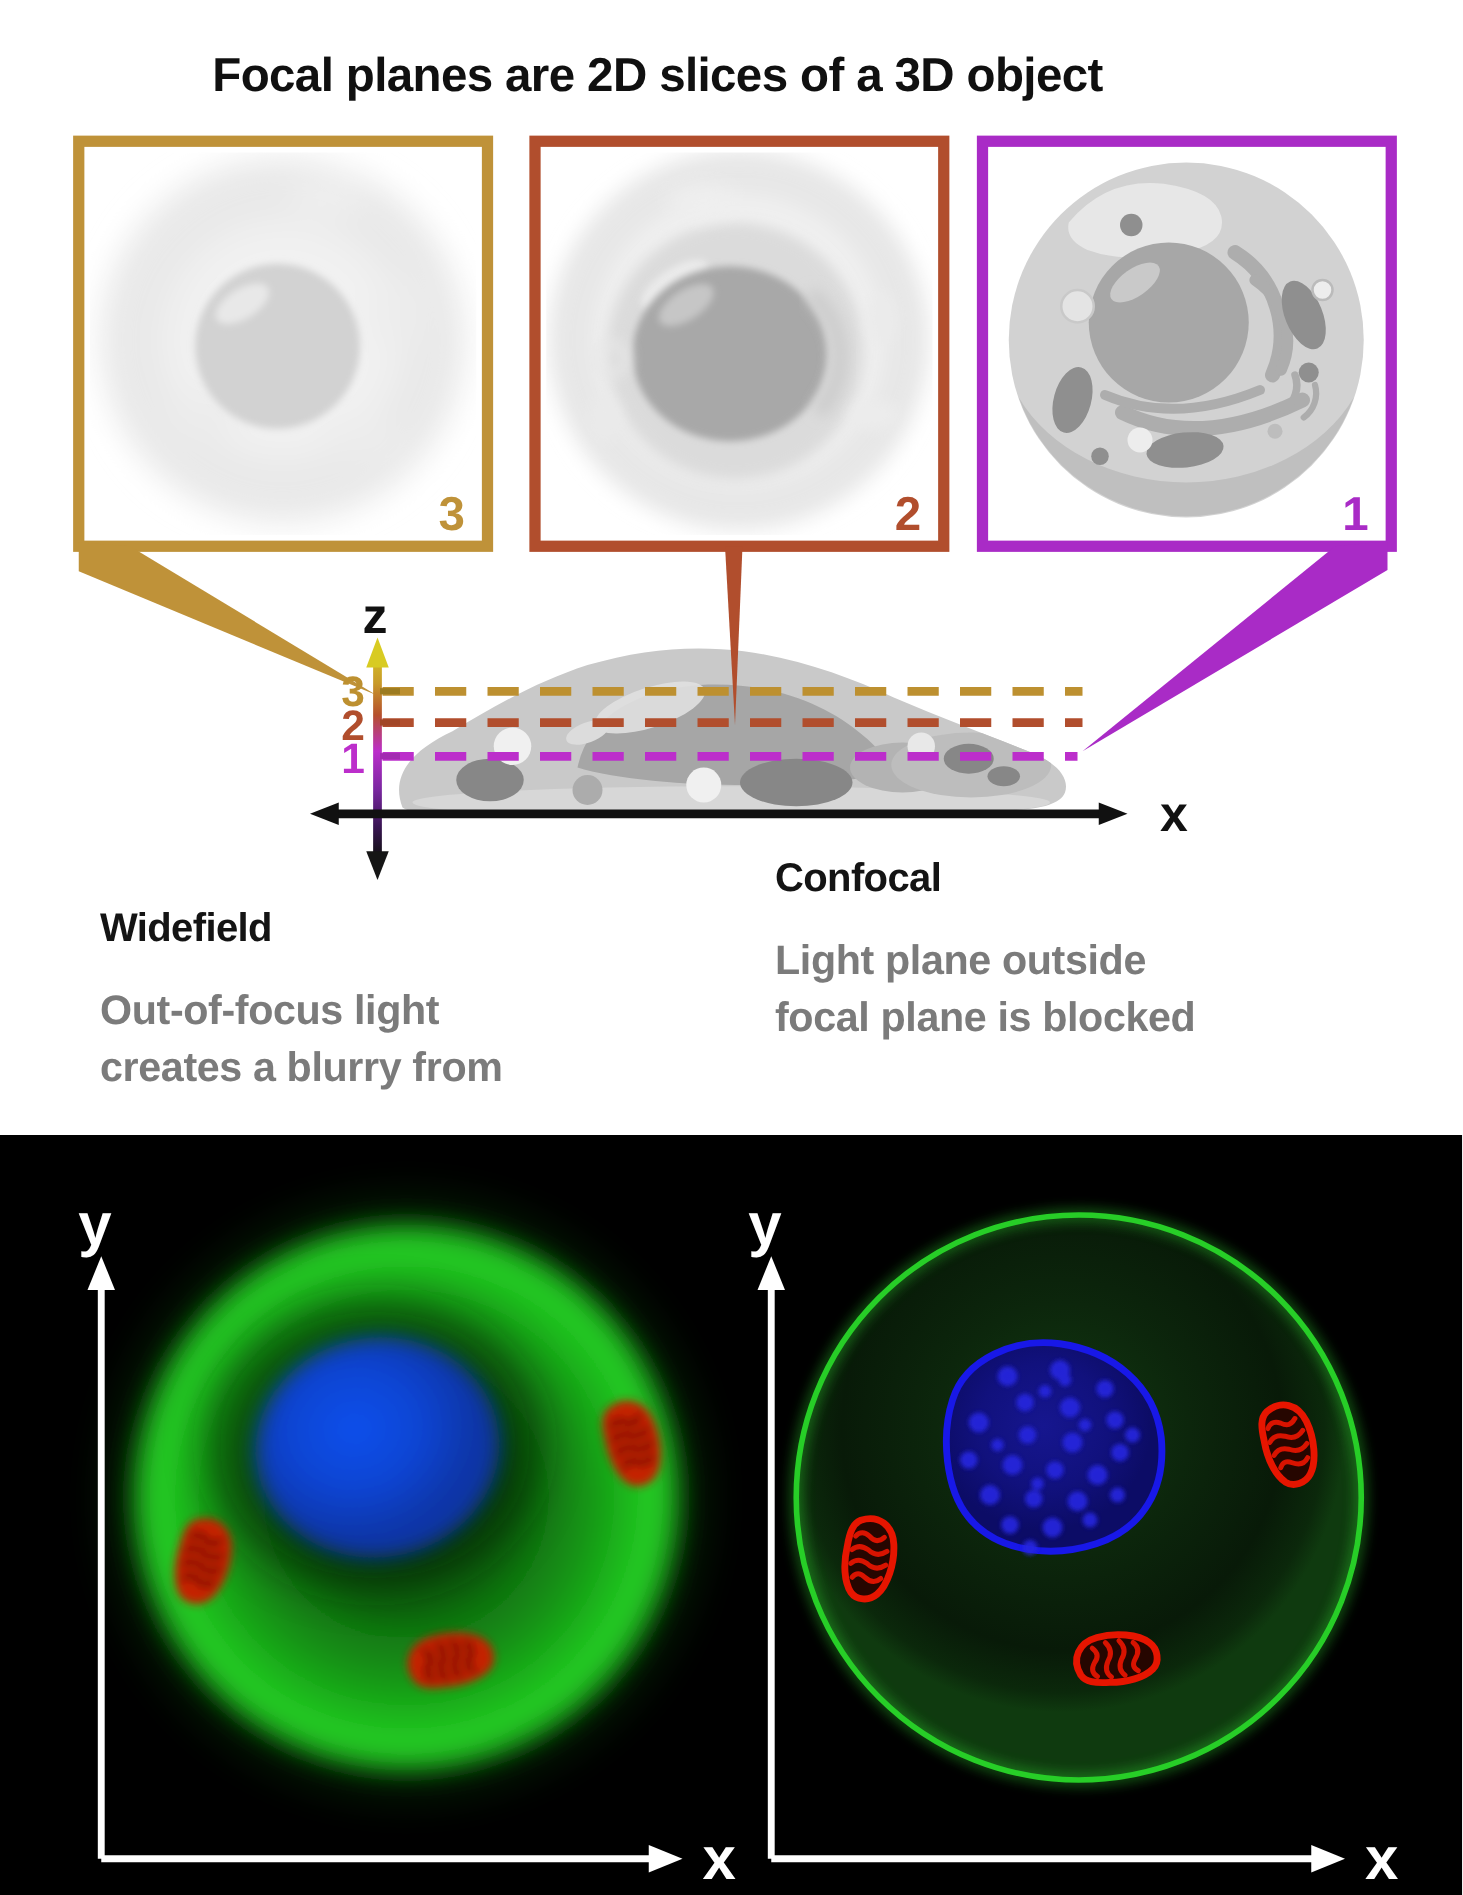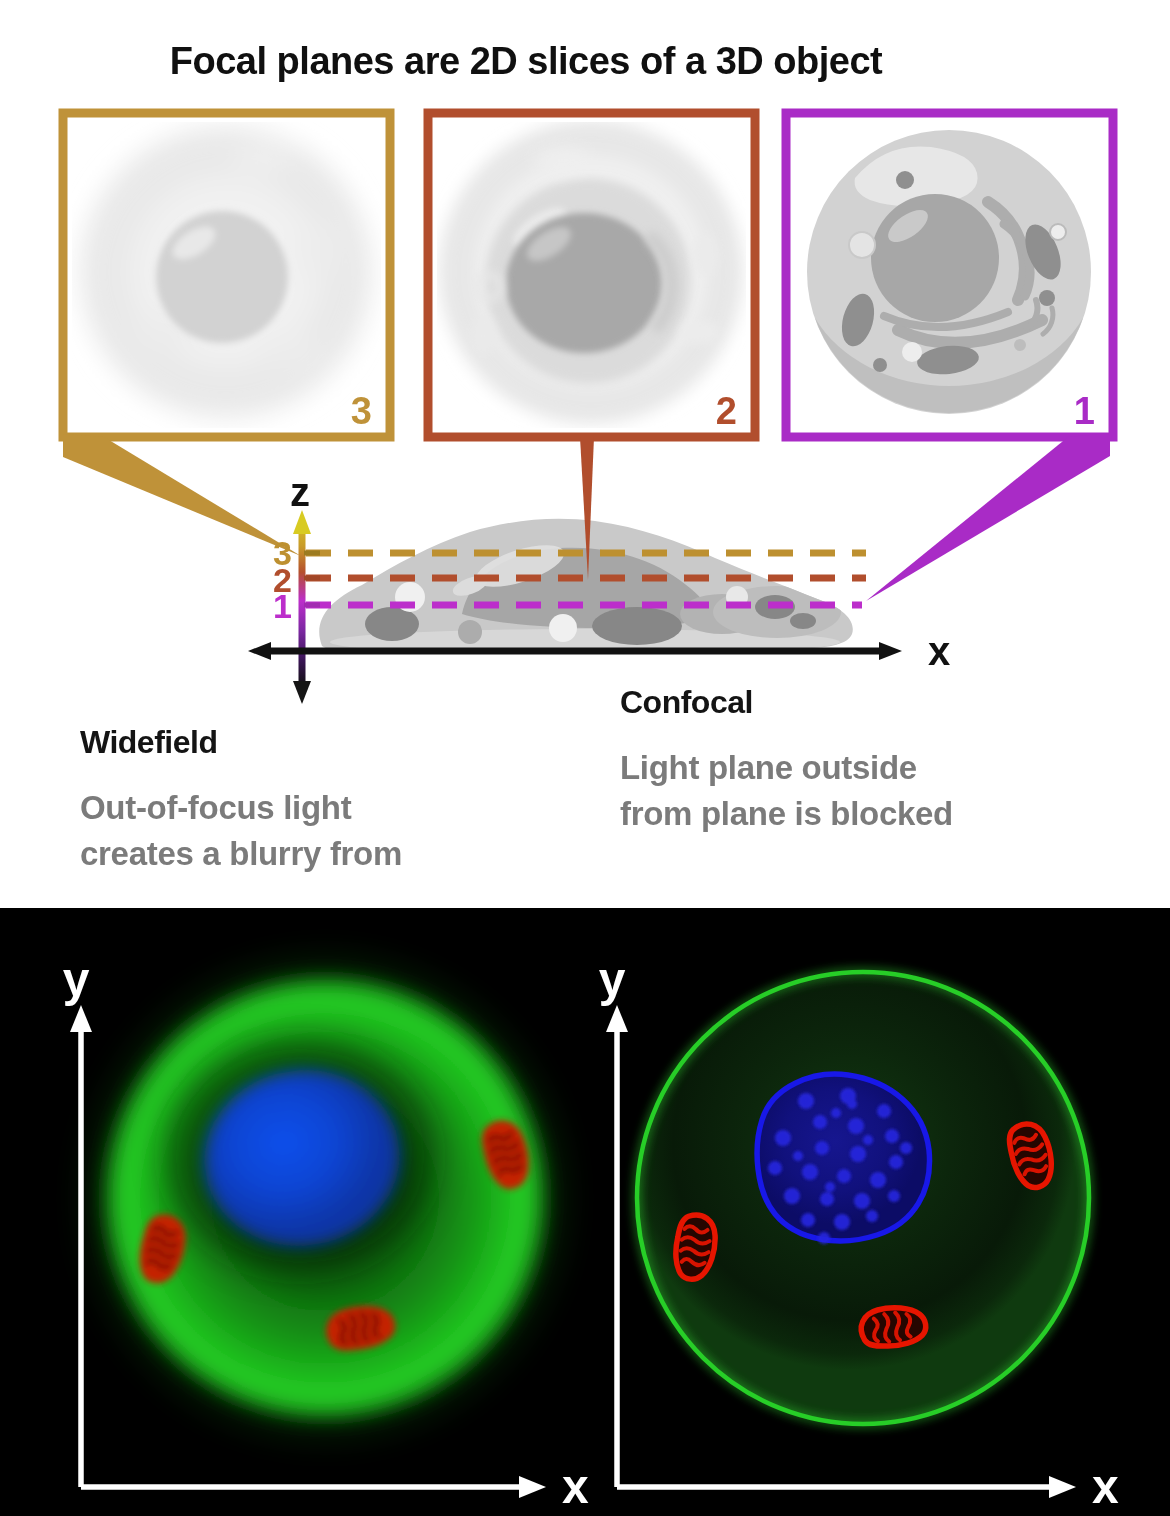--- a/index.html
+++ b/index.html
@@ -191,21 +191,21 @@
     <div class="method-name">Widefield</div>
     <div class="method-desc">
       <div>Out-of-focus light</div>
       <div>creates a blurry from</div>
     </div>
   </div>
   <div class="method-block" id="confocal-block">
     <div class="method-name">Confocal</div>
     <div class="method-desc">
       <div>Light plane outside</div>
-      <div>from plane is blocked</div>
+      <div>focal plane is blocked</div>
     </div>
   </div>
 
   <svg id="bottom-svg" width="1170" height="608" viewBox="0 0 1170 608">
     <defs>
       <filter id="b2" x="-80%" y="-80%" width="260%" height="260%">
           <feGaussianBlur stdDeviation="1.7"></feGaussianBlur>
         </filter>
       <filter id="b3" x="-80%" y="-80%" width="260%" height="260%">
           <feGaussianBlur stdDeviation="3.2"></feGaussianBlur>

